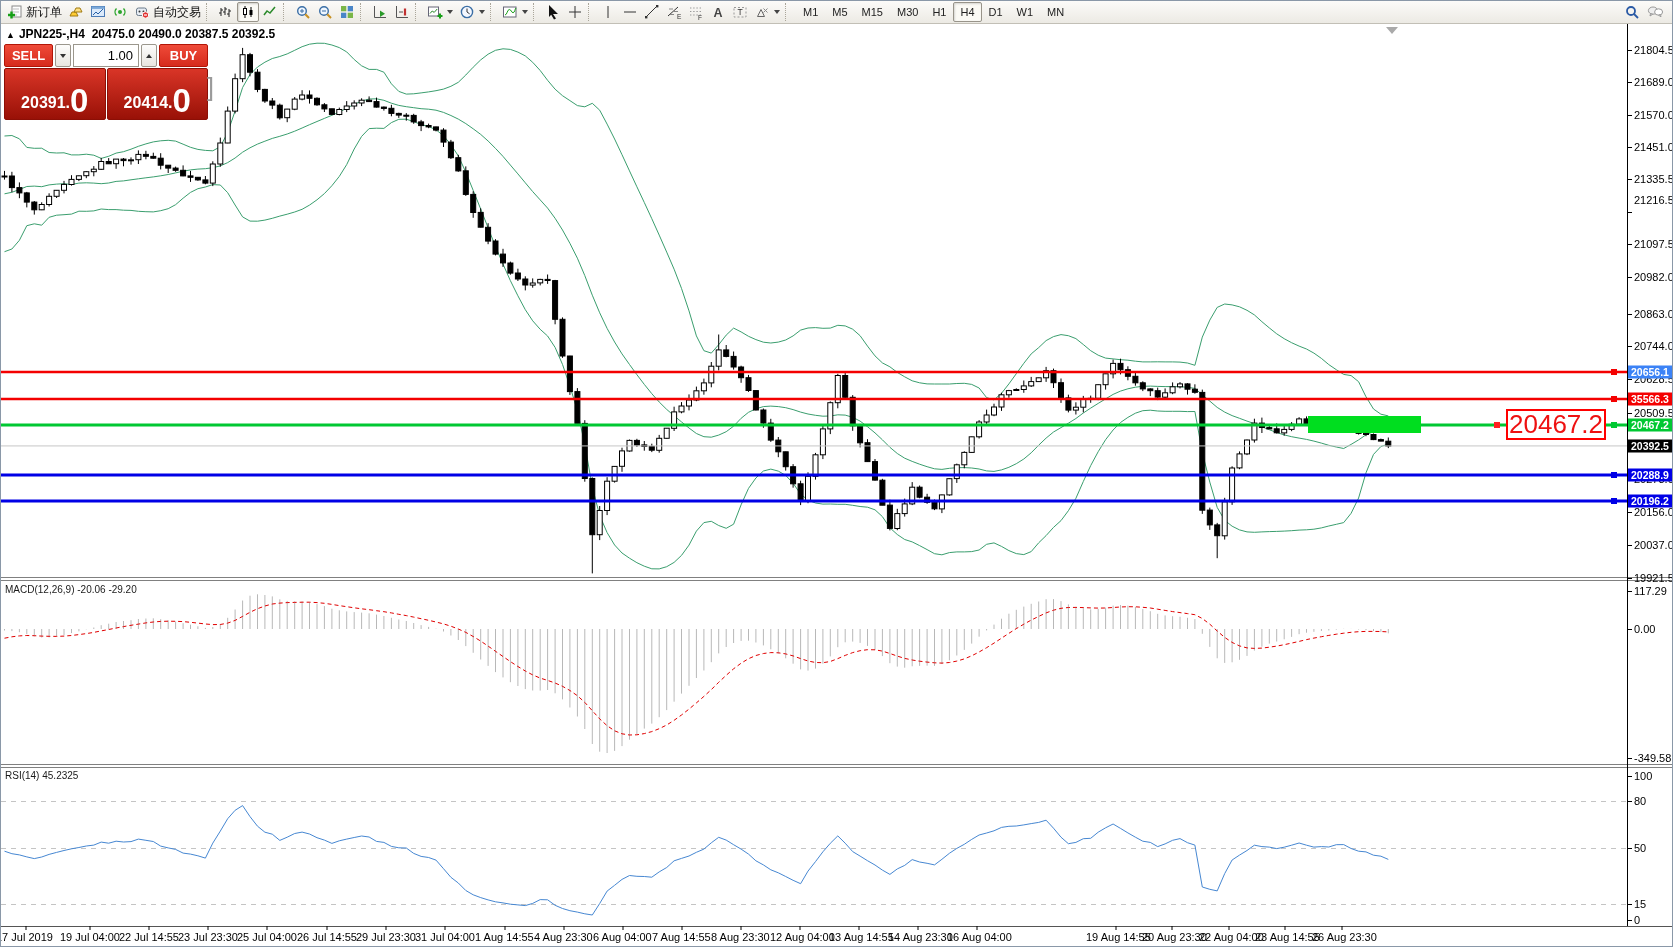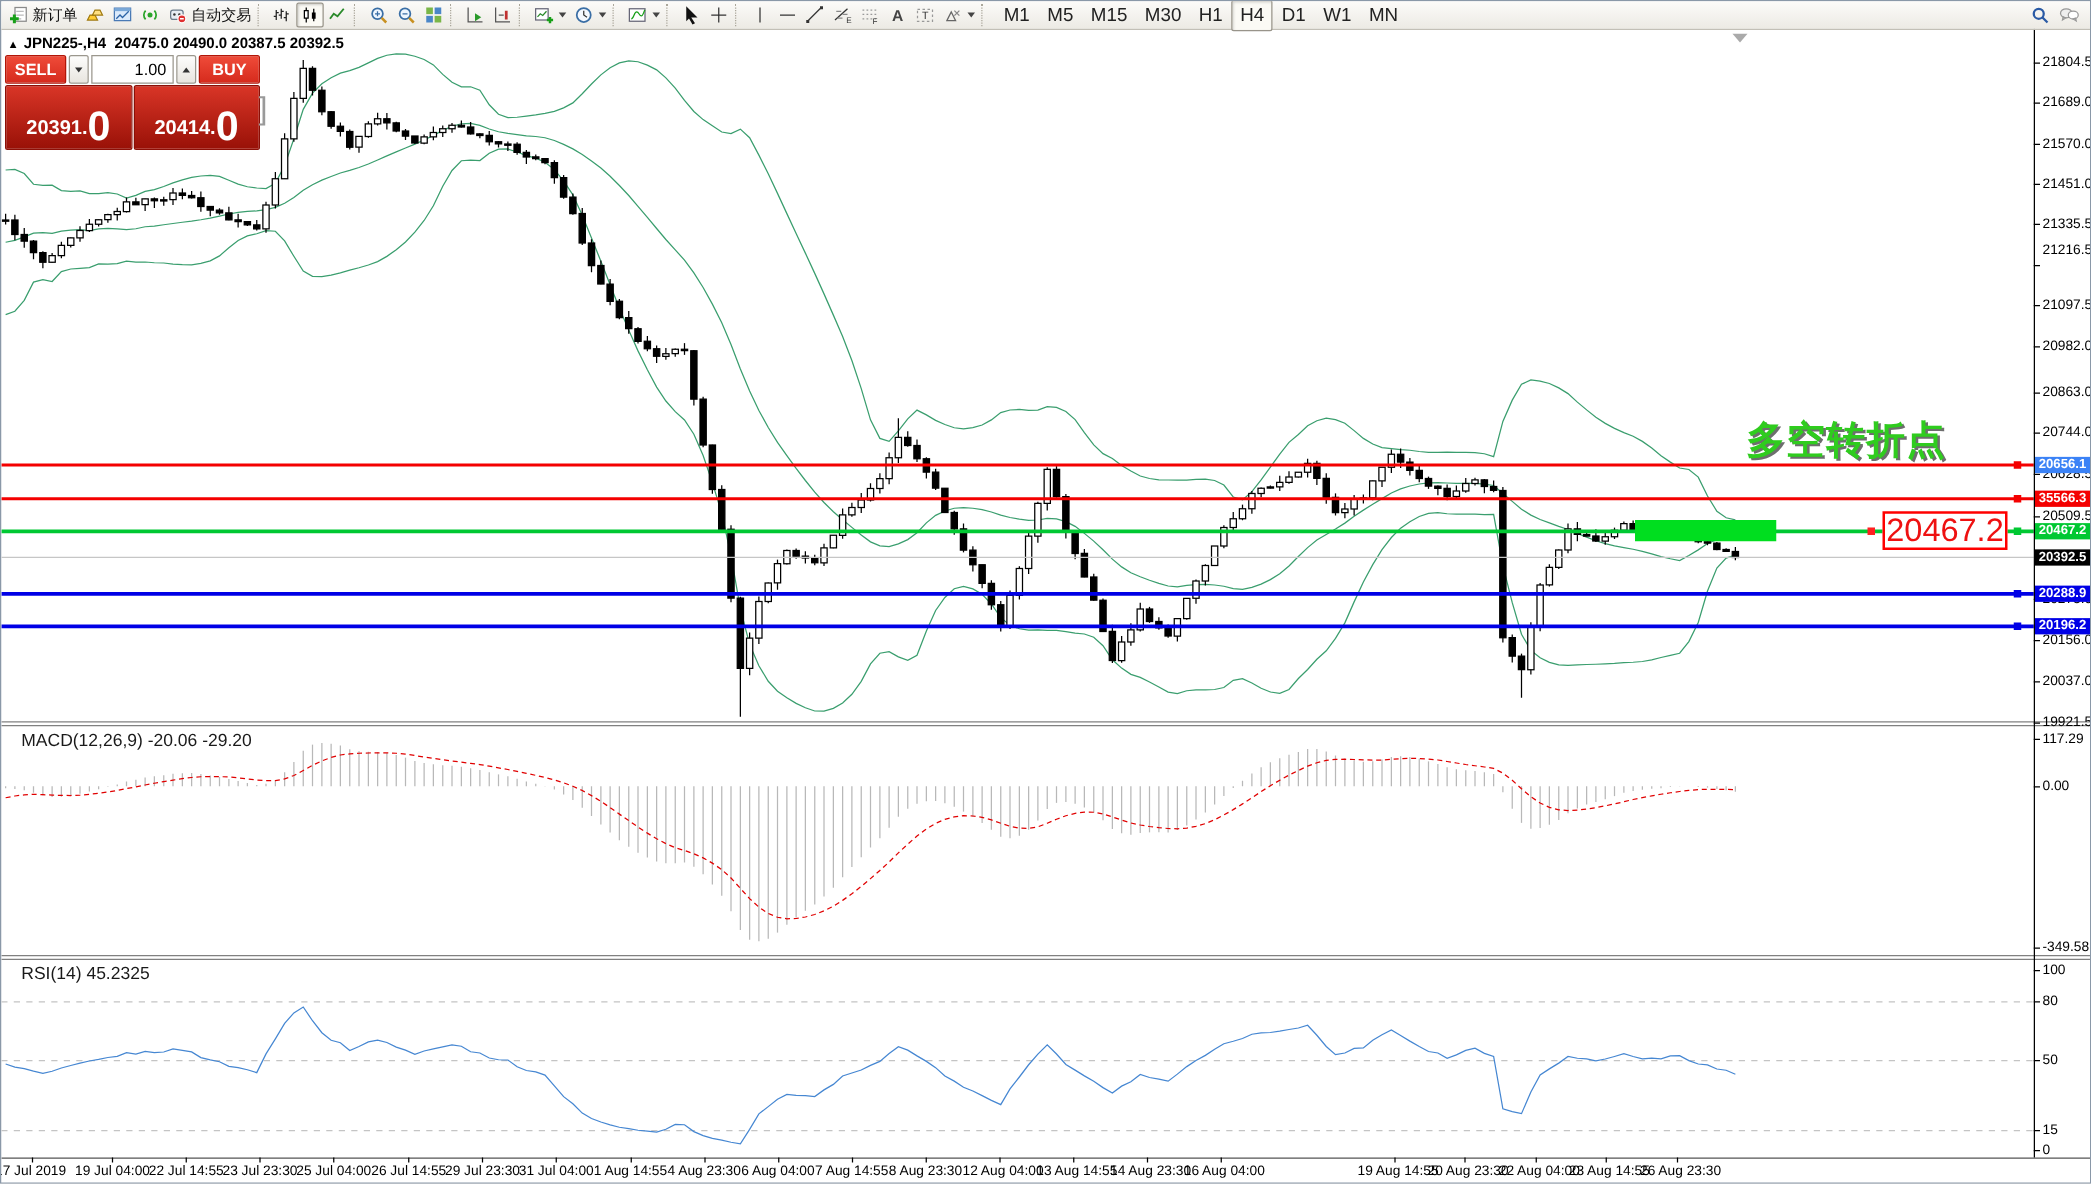--- a/index.html
+++ b/index.html
@@ -12,28 +12,28 @@
     display:flex;align-items:center;padding:0 3px;z-index:50;}
   .tbtn{height:20px;min-width:22px;display:flex;align-items:center;justify-content:center;
     gap:3px;padding:0 2px;border:1px solid transparent;border-radius:2px;cursor:default;}
   .tbtn.active{border:1px solid #98948a;background:#fbfaf5;box-shadow:inset 1px 1px 2px rgba(0,0,0,.18);}
   .tbtn svg{display:block;}
   .tlabel{font-size:12px;color:#111;white-space:nowrap;}
   .tsep{width:7px;height:18px;margin:0 2px;border-left:1px dotted #aaa69a;}
   .caret{width:0;height:0;border-left:3px solid transparent;border-right:3px solid transparent;
     border-top:4px solid #444;margin-left:1px;}
   #tf-group{display:flex;align-items:center;margin-left:2px;}
-  .tf{font-size:15px;color:#222;padding:3px 6px;border:1px solid transparent;border-radius:2px;}
+  .tf{font-size:11px;color:#222;padding:3px 6px;border:1px solid transparent;border-radius:2px;}
   .tf.active{border:1px solid #98948a;background:#fbfaf5;box-shadow:inset 1px 1px 2px rgba(0,0,0,.15);}
   #tb-right{margin-left:auto;display:flex;align-items:center;margin-right:4px;}
   
   #chartsvg{position:absolute;left:0;top:0;z-index:1;}
   #symline{position:absolute;left:5px;top:26px;font-size:12px;font-weight:bold;color:#000;z-index:10;}
   #symline .mk{font-size:9px;margin-right:4px;}
-  .pane-label{position:absolute;left:16px;font-size:14px;color:#1a1a1a;z-index:10;text-align:center;}
+  .pane-label{position:absolute;left:4px;font-size:10px;color:#1a1a1a;z-index:10;text-align:center;}
   .axis-lbl{position:absolute;left:1633px;font-size:11px;color:#000;transform:translateY(-50%);z-index:5;white-space:nowrap;}
   .badge{position:absolute;left:1627px;width:46px;font-size:10.5px;font-weight:bold;color:#fff;
     padding:1px 0 1px 3px;line-height:11px;transform:translateY(-50%);z-index:6;}
   .date-lbl{position:absolute;top:930px;font-size:11px;color:#000;white-space:nowrap;z-index:5;}
   
   #trade{position:absolute;left:3px;top:43px;width:204px;z-index:20;}
   #trade-row1{display:flex;height:23px;gap:2px;}
   .tr-btn{background:linear-gradient(#ef4b39,#d62b1d);color:#fff;font-weight:bold;font-size:13px;
     display:flex;align-items:center;justify-content:center;border-radius:2px;border:1px solid #b21507;}
   #sell-btn,#buy-btn{flex:1 1 46px;}
@@ -990,21 +990,20 @@
       </div>
       <div class="px-box">
         <span class="px-med">20414</span>
           <span class="px-dot">.</span>
           <span class="px-big">0</span>
       </div>
     </div>
   </div>
   <div id="spread-brk">]</div>
 
-  <div id="annotation">多空转折点</div>
   <div id="callout">20467.2</div>
 
   <div class="pane-label" style="top:583px;">MACD(12,26,9) -20.06 -29.20</div>
   <div class="pane-label" style="top:769px;">RSI(14) 45.2325</div>
 
   <div id="overlays">
       <div class="axis-lbl" style="top: 49px;">21804.5</div>
       <div class="axis-lbl" style="top: 81px;">21689.0</div>
       <div class="axis-lbl" style="top: 114px;">21570.0</div>
       <div class="axis-lbl" style="top: 146px;">21451.0</div>

